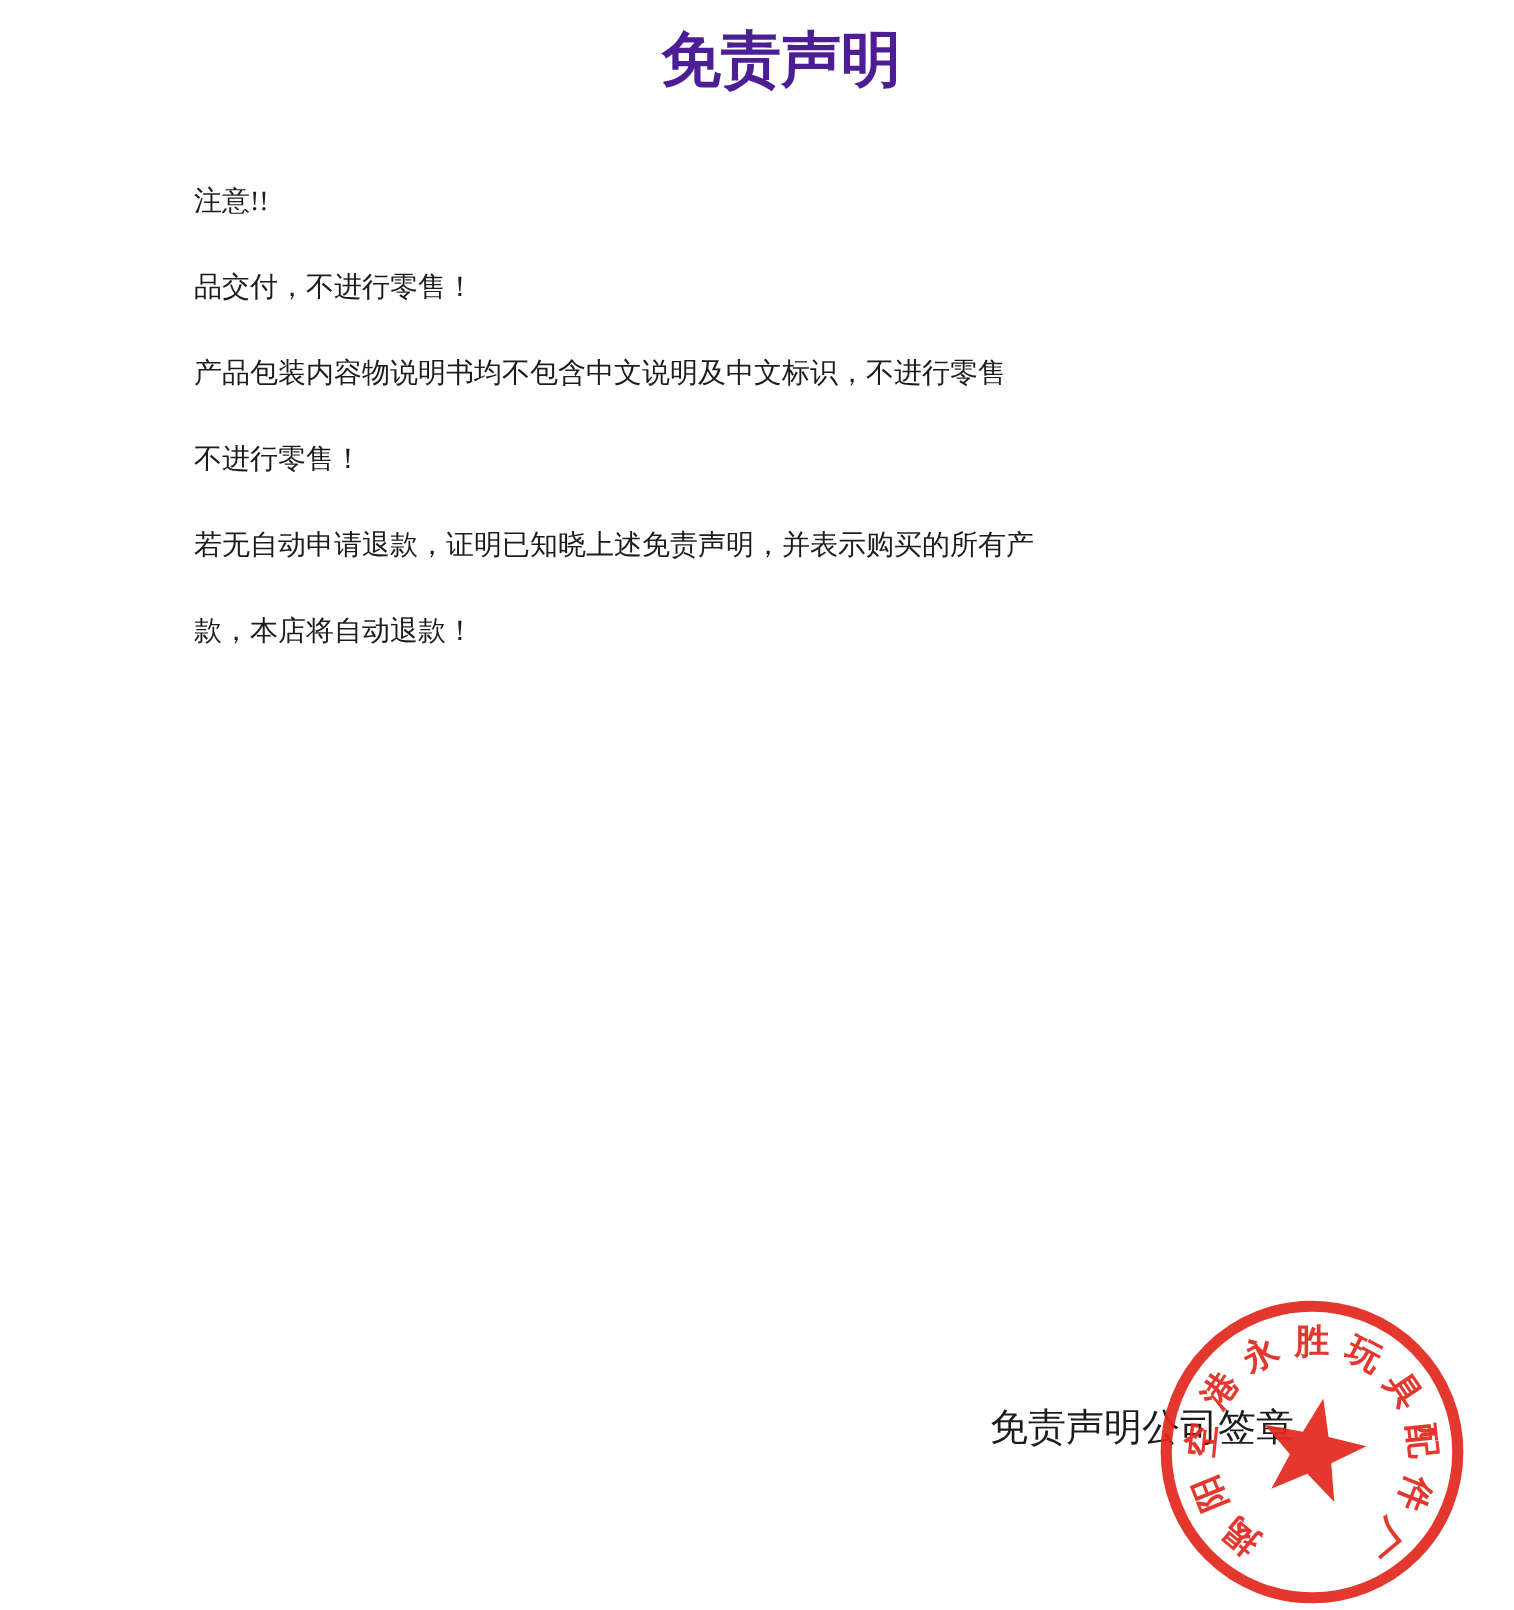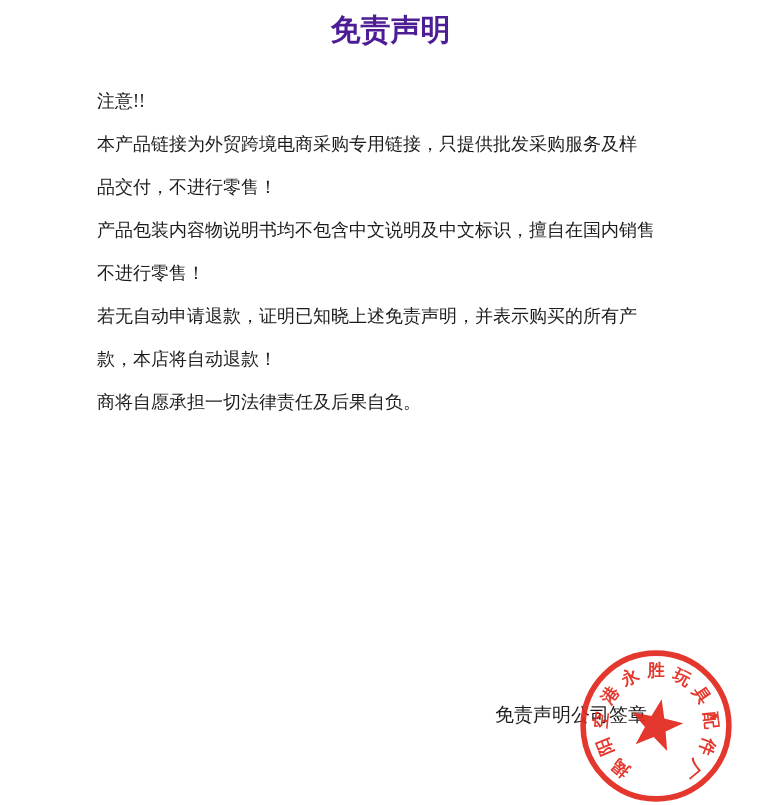--- a/index.html
+++ b/index.html
@@ -28,21 +28,21 @@
     margin: 0;
   }
   #body-text {
     position: absolute;
     top: 80px;
     left: 97px;
     width: 575px;
     color: #1c1c1c;
   }
   .doc-line {
-    font-size: 18px;
+    font-size: 14px;
     line-height: 43px;
     height: 43px;
     white-space: nowrap;
     letter-spacing: 0px;
   }
   #footer-label {
     position: absolute;
     top: 703px;
     left: 495px;
     font-size: 19px;
@@ -70,27 +70,25 @@
 </style>
 </head>
 <body>
 
 <div id="page">
 
   <h1 id="doc-title">免责声明</h1>
 
   <div id="body-text">
     <div class="doc-line">注意!!</div>
-    <div class="doc-line">本产品链接为外贸跨境电商采购专用链接，只提供批发采购服务及样</div>
     <div class="doc-line">品交付，不进行零售！</div>
-    <div class="doc-line">产品包装内容物说明书均不包含中文说明及中文标识，擅自在国内销售</div>
+    <div class="doc-line">产品包装内容物说明书均不包含中文说明及中文标识，不进行零售</div>
     <div class="doc-line">不进行零售！</div>
     <div class="doc-line">若无自动申请退款，证明已知晓上述免责声明，并表示购买的所有产</div>
     <div class="doc-line">款，本店将自动退款！</div>
-    <div class="doc-line">商将自愿承担一切法律责任及后果自负。</div>
   </div>
 
   <div id="footer-label">免责声明公司签章</div>
 
   <div id="stamp">
     <svg viewBox="0 0 160 160" xmlns="http://www.w3.org/2000/svg">
       <circle cx="80" cy="80" r="72" fill="none" stroke-width="5.5" stroke="#e2281e"></circle>
       <polygon points="85.6,53.6 88.2,72.6 106.9,77.2 89.5,85.5 91.0,104.7 77.7,90.8 59.9,98.1 69.1,81.1 56.6,66.5 75.5,70.0" fill="#e2281e"></polygon>
       <g>
           <text x="80" y="31" text-anchor="middle" font-size="17" fill="#e2281e" transform="rotate(-140 80 80)">揭</text>

